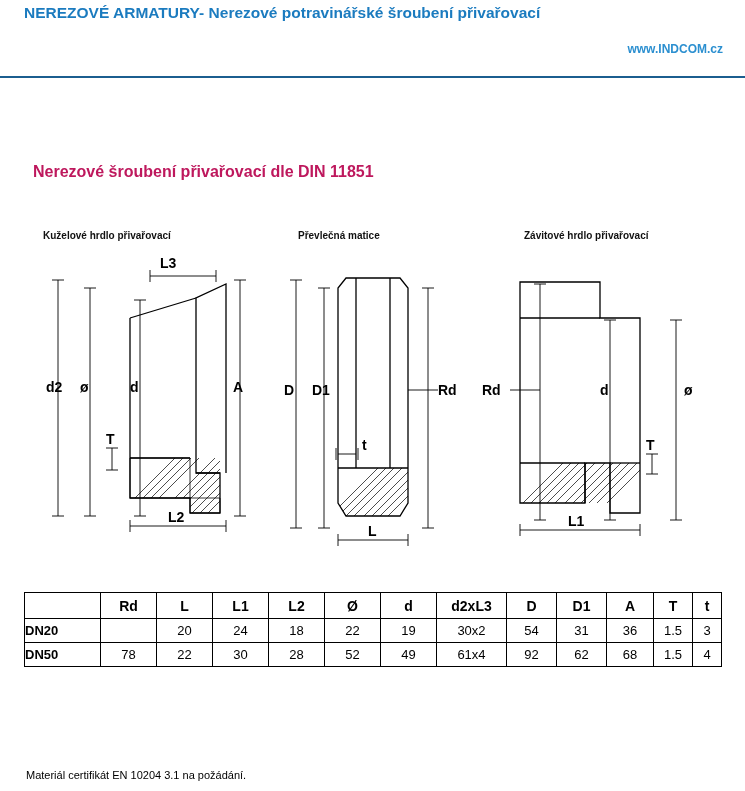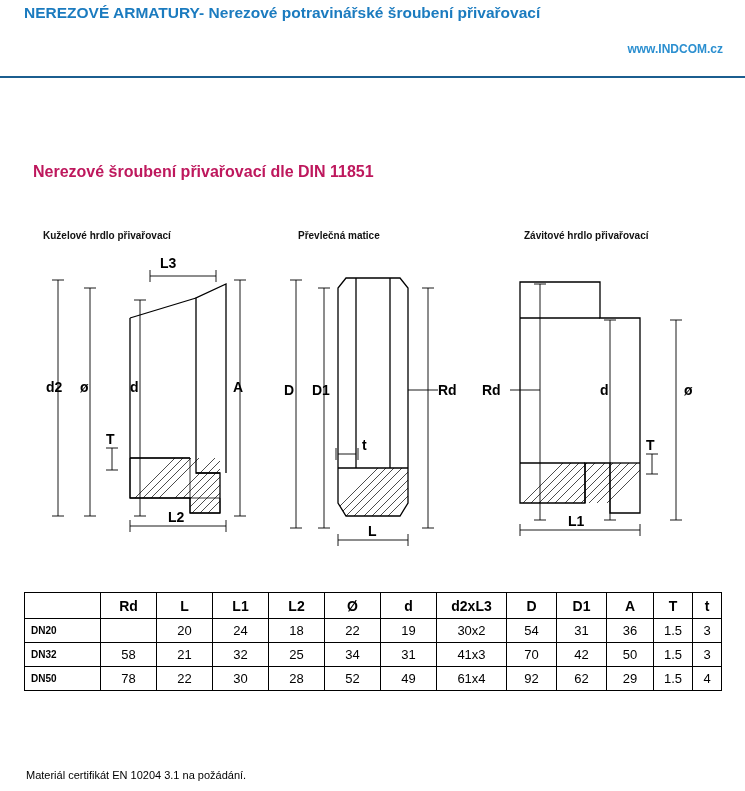--- a/index.html
+++ b/index.html
@@ -107,22 +107,22 @@
   }
   table.spec thead th {
     font-weight: bold;
     font-size: 14px;
     height: 25px;
   }
   table.spec thead th.blank { }
   table.spec td.rowlabel {
     font-weight: bold;
     text-align: left;
-    padding-left: 6px;
-    font-size: 10px;
+    padding-left: 0;
+    font-size: 13px;
   }
   tr.shaded td { background: #d7d7d7; }
   col.c0 { width: 76px; }
   col.c1 { width: 56px; }
   col.c2 { width: 56px; }
   col.c3 { width: 56px; }
   col.c4 { width: 56px; }
   col.c5 { width: 56px; }
   col.c6 { width: 56px; }
   col.c7 { width: 70px; }
@@ -401,46 +401,31 @@
         <td>22</td>
         <td>19</td>
         <td>30x2</td>
         <td>54</td>
         <td>31</td>
         <td>36</td>
         <td>1.5</td>
         <td>3</td>
       </tr>
       <tr>
-        <td class="rowlabel">DN32</td>
-        <td>58</td>
-        <td>21</td>
-        <td>32</td>
-        <td>25</td>
-        <td>34</td>
-        <td>31</td>
-        <td>41x3</td>
-        <td>70</td>
-        <td>42</td>
-        <td>50</td>
-        <td>1.5</td>
-        <td>3</td>
-      </tr>
-      <tr>
         <td class="rowlabel">DN50</td>
         <td>78</td>
         <td>22</td>
         <td>30</td>
         <td>28</td>
         <td>52</td>
         <td>49</td>
         <td>61x4</td>
         <td>92</td>
         <td>62</td>
-        <td>29</td>
+        <td>68</td>
         <td>1.5</td>
         <td>4</td>
       </tr>
     </tbody>
   </table>
 </div>
 
 <div class="footnote">Materiál certifikát EN 10204 3.1 na požádání.</div>
 
 </body></html>

